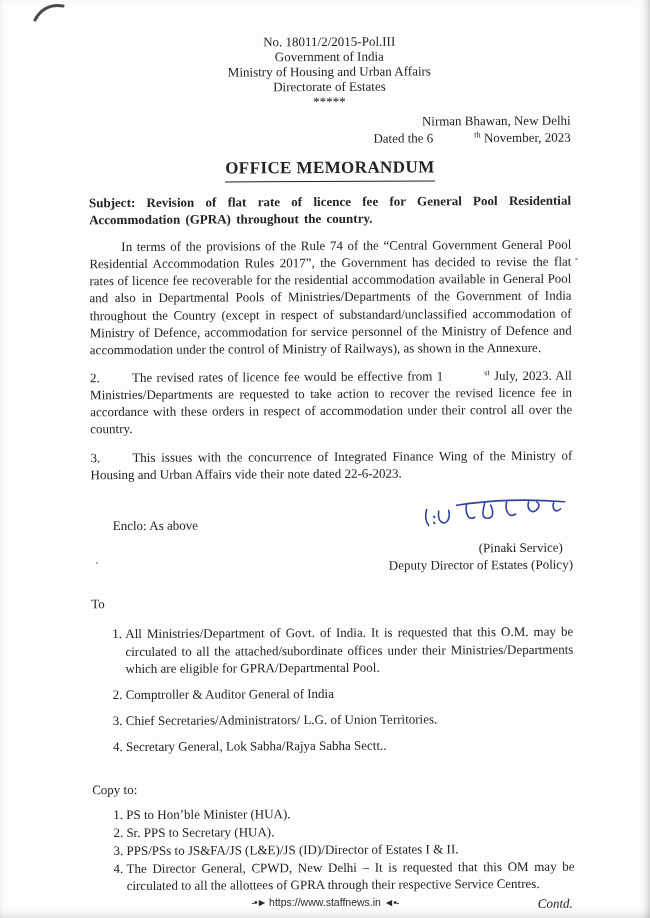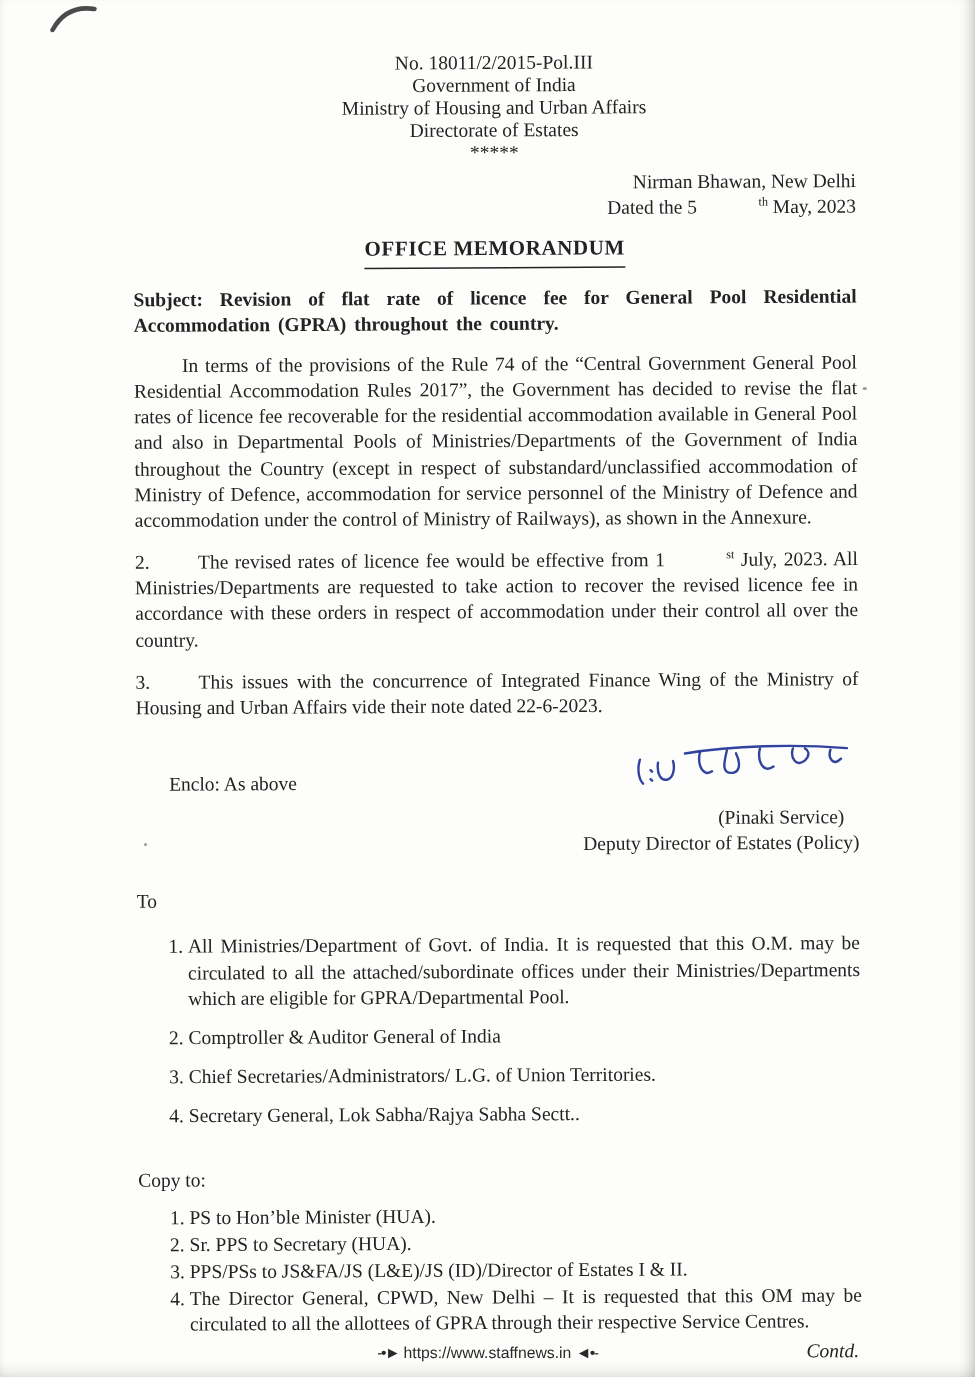--- a/index.html
+++ b/index.html
@@ -26,21 +26,21 @@
     line-height: 1.32;
     transform: rotate(-0.3deg);
     transform-origin: 50% 0;
   }
   .letterhead { text-align: center; line-height: 1.16; }
   .place-date { text-align: right; margin-top: 5px; line-height: 1.3; }
   .title-wrap { text-align: center; margin: 9px 0 11px; }
   .title {
     display: inline-block;
     font-weight: bold;
-    font-size: 14px;
+    font-size: 17px;
     letter-spacing: .4px;
     border-bottom: 1.6px solid #232323;
     padding-bottom: 1px;
   }
   .subject { font-weight: bold; text-align: justify; margin-bottom: 10px; word-spacing: 2px; }
   .para { text-align: justify; margin-bottom: 11px; }
   .indent { text-indent: 32px; }
   .pnum { display: inline-block; width: 42px; }
   sup { font-size: .62em; vertical-align: super; line-height: 0; margin-left: 41px; }
 
@@ -91,21 +91,21 @@
     <div class="letterhead">
       <div>No. 18011/2/2015-Pol.III</div>
       <div>Government of India</div>
       <div>Ministry of Housing and Urban Affairs</div>
       <div>Directorate of Estates</div>
       <div>*****</div>
     </div>
 
     <div class="place-date">
       <div>Nirman Bhawan, New Delhi</div>
-      <div><span>Dated the 5</span><sup>th</sup><span> May, 2023</span></div>
+      <div><span>Dated the 6</span><sup>th</sup><span> November, 2023</span></div>
     </div>
 
     <div class="title-wrap">
       <span class="title">OFFICE MEMORANDUM</span>
     </div>
 
     <p class="subject">Subject: Revision of flat rate of licence fee for General Pool Residential Accommodation (GPRA) throughout the country.</p>
 
     <p class="para indent">In terms of the provisions of the Rule 74 of the “Central Government General Pool Residential Accommodation Rules 2017”, the Government has decided to revise the flat rates of licence fee recoverable for the residential accommodation available in General Pool and also in Departmental Pools of Ministries/Departments of the Government of India throughout the Country (except in respect of substandard/unclassified accommodation of Ministry of Defence, accommodation for service personnel of the Ministry of Defence and accommodation under the control of Ministry of Railways), as shown in the Annexure.</p>
 

